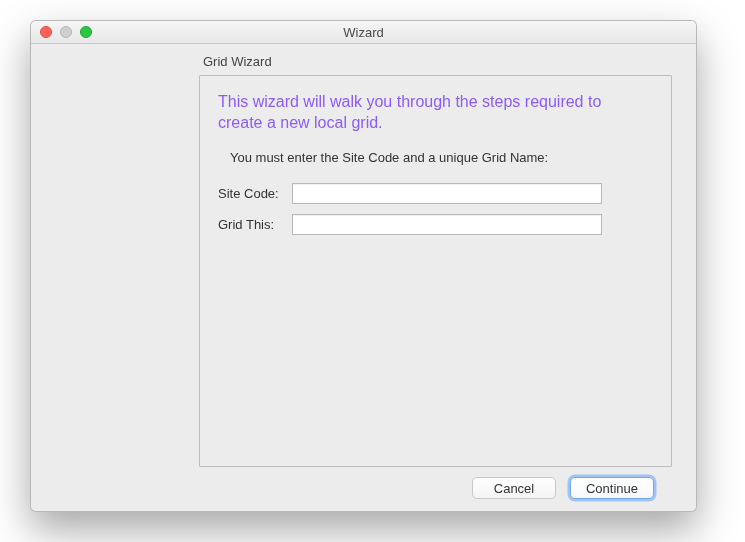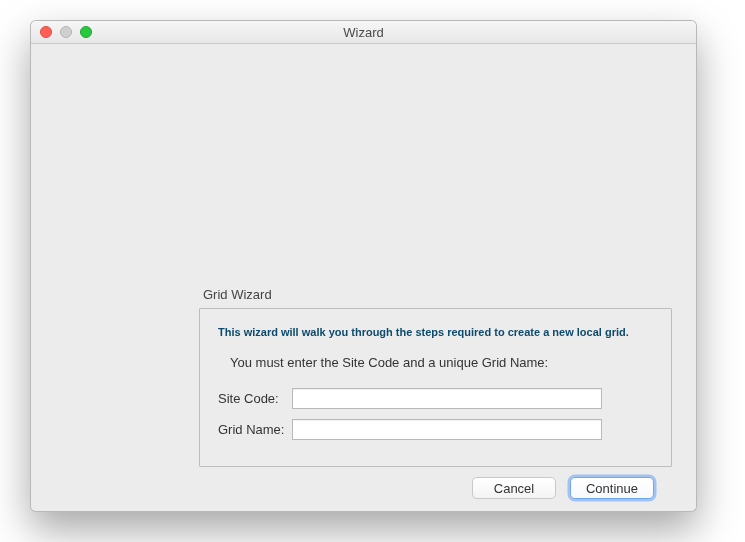--- a/index.html
+++ b/index.html
@@ -55,21 +55,20 @@
     left: 0; right: 0;
     text-align: center;
     font-size: 13px;
     color: #4a4a4a;
     pointer-events: none;
   }
   .body {
     flex: 1;
     display: flex;
     background: #ececec;
-    align-items: flex-end;
   }
   .left-gutter {
     width: 168px;
     flex: 0 0 168px;
   }
   .wizard-area {
     flex: 1;
     padding: 10px 24px 12px 0;
     display: flex;
     flex-direction: column;
@@ -81,26 +80,25 @@
   }
   .content-box {
     border: 1px solid #bdbdbd;
     background: #ececec;
     flex: 1;
     border-radius: 1px;
     padding: 16px 18px;
     box-sizing: border-box;
   }
   .intro {
-    font-size: 11px;
-    color: #0c4a6e;
+    font-size: 16px;
+    color: #8b5cf6;
     line-height: 1.3;
     margin: 0 0 16px 0;
     max-width: 420px;
-    font-weight: bold;
   }
   .instruction {
     font-size: 13px;
     color: #333;
     margin: 0 0 18px 12px;
   }
   .form-row {
     display: flex;
     align-items: center;
     margin-bottom: 10px;
@@ -169,21 +167,21 @@
         <div class="content-box">
           <p class="intro">This wizard will walk you through the steps required to create a new local grid.</p>
           <p class="instruction">You must enter the Site Code and a unique Grid Name:</p>
 
           <div class="form-row">
             <div class="form-label">Site Code:</div>
             <input class="form-input" type="text" value="" style="">
           </div>
 
           <div class="form-row">
-            <div class="form-label">Grid Name:</div>
+            <div class="form-label">Grid This:</div>
             <input class="form-input" type="text" value="" style="">
           </div>
         </div>
 
         <div class="buttons">
           <button class="mac">Cancel</button>
           <button class="mac default">Continue</button>
         </div>
       </div>
     </div>

